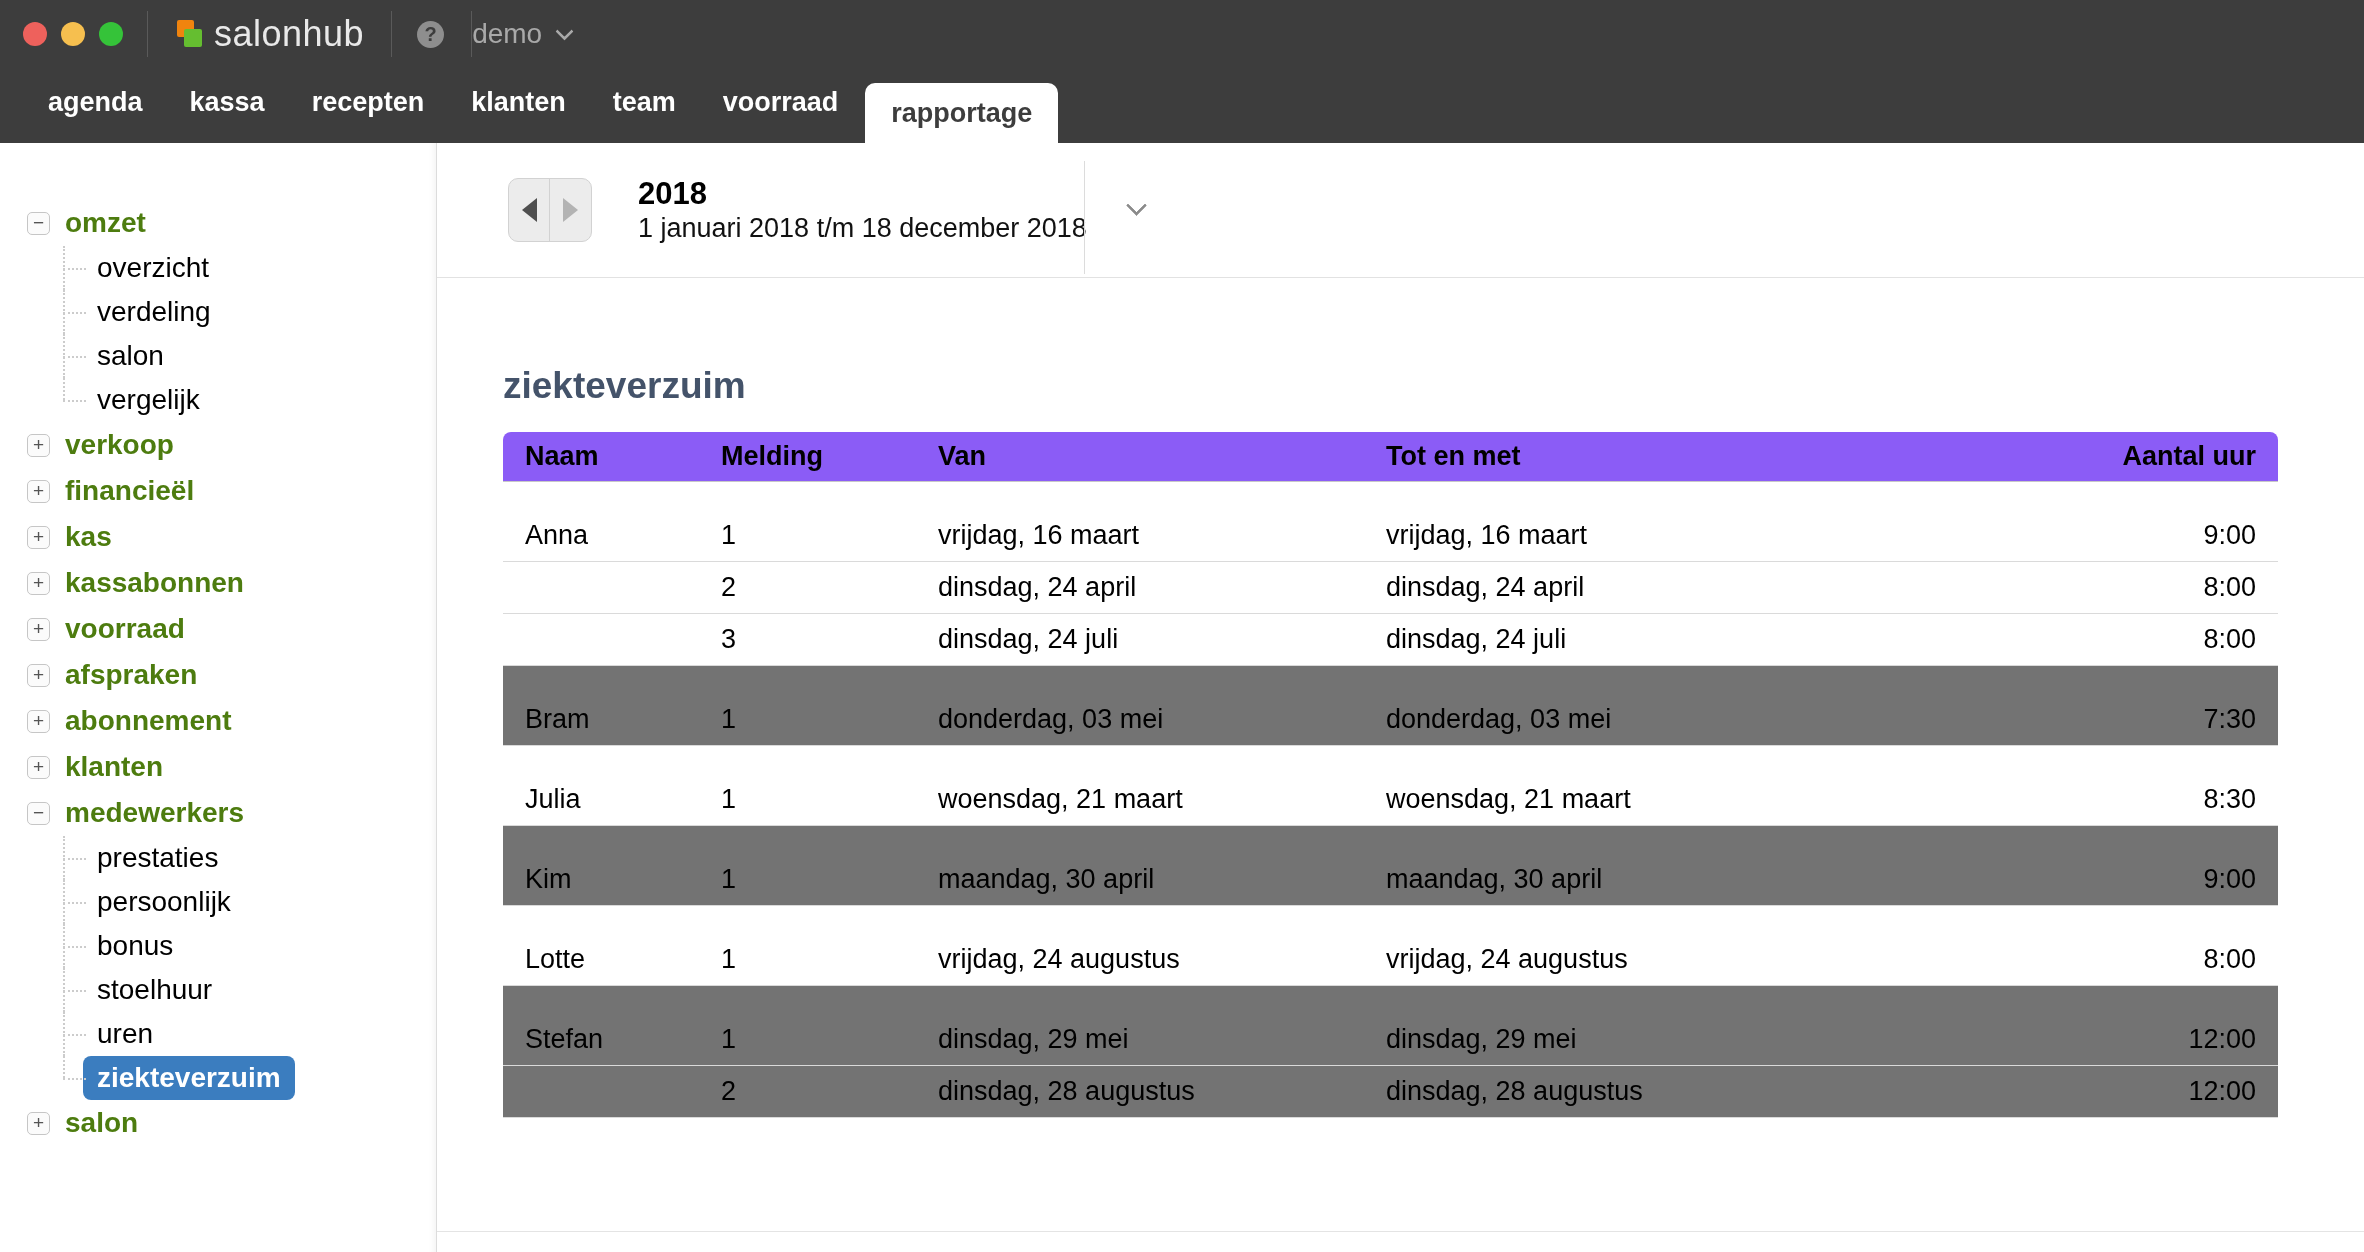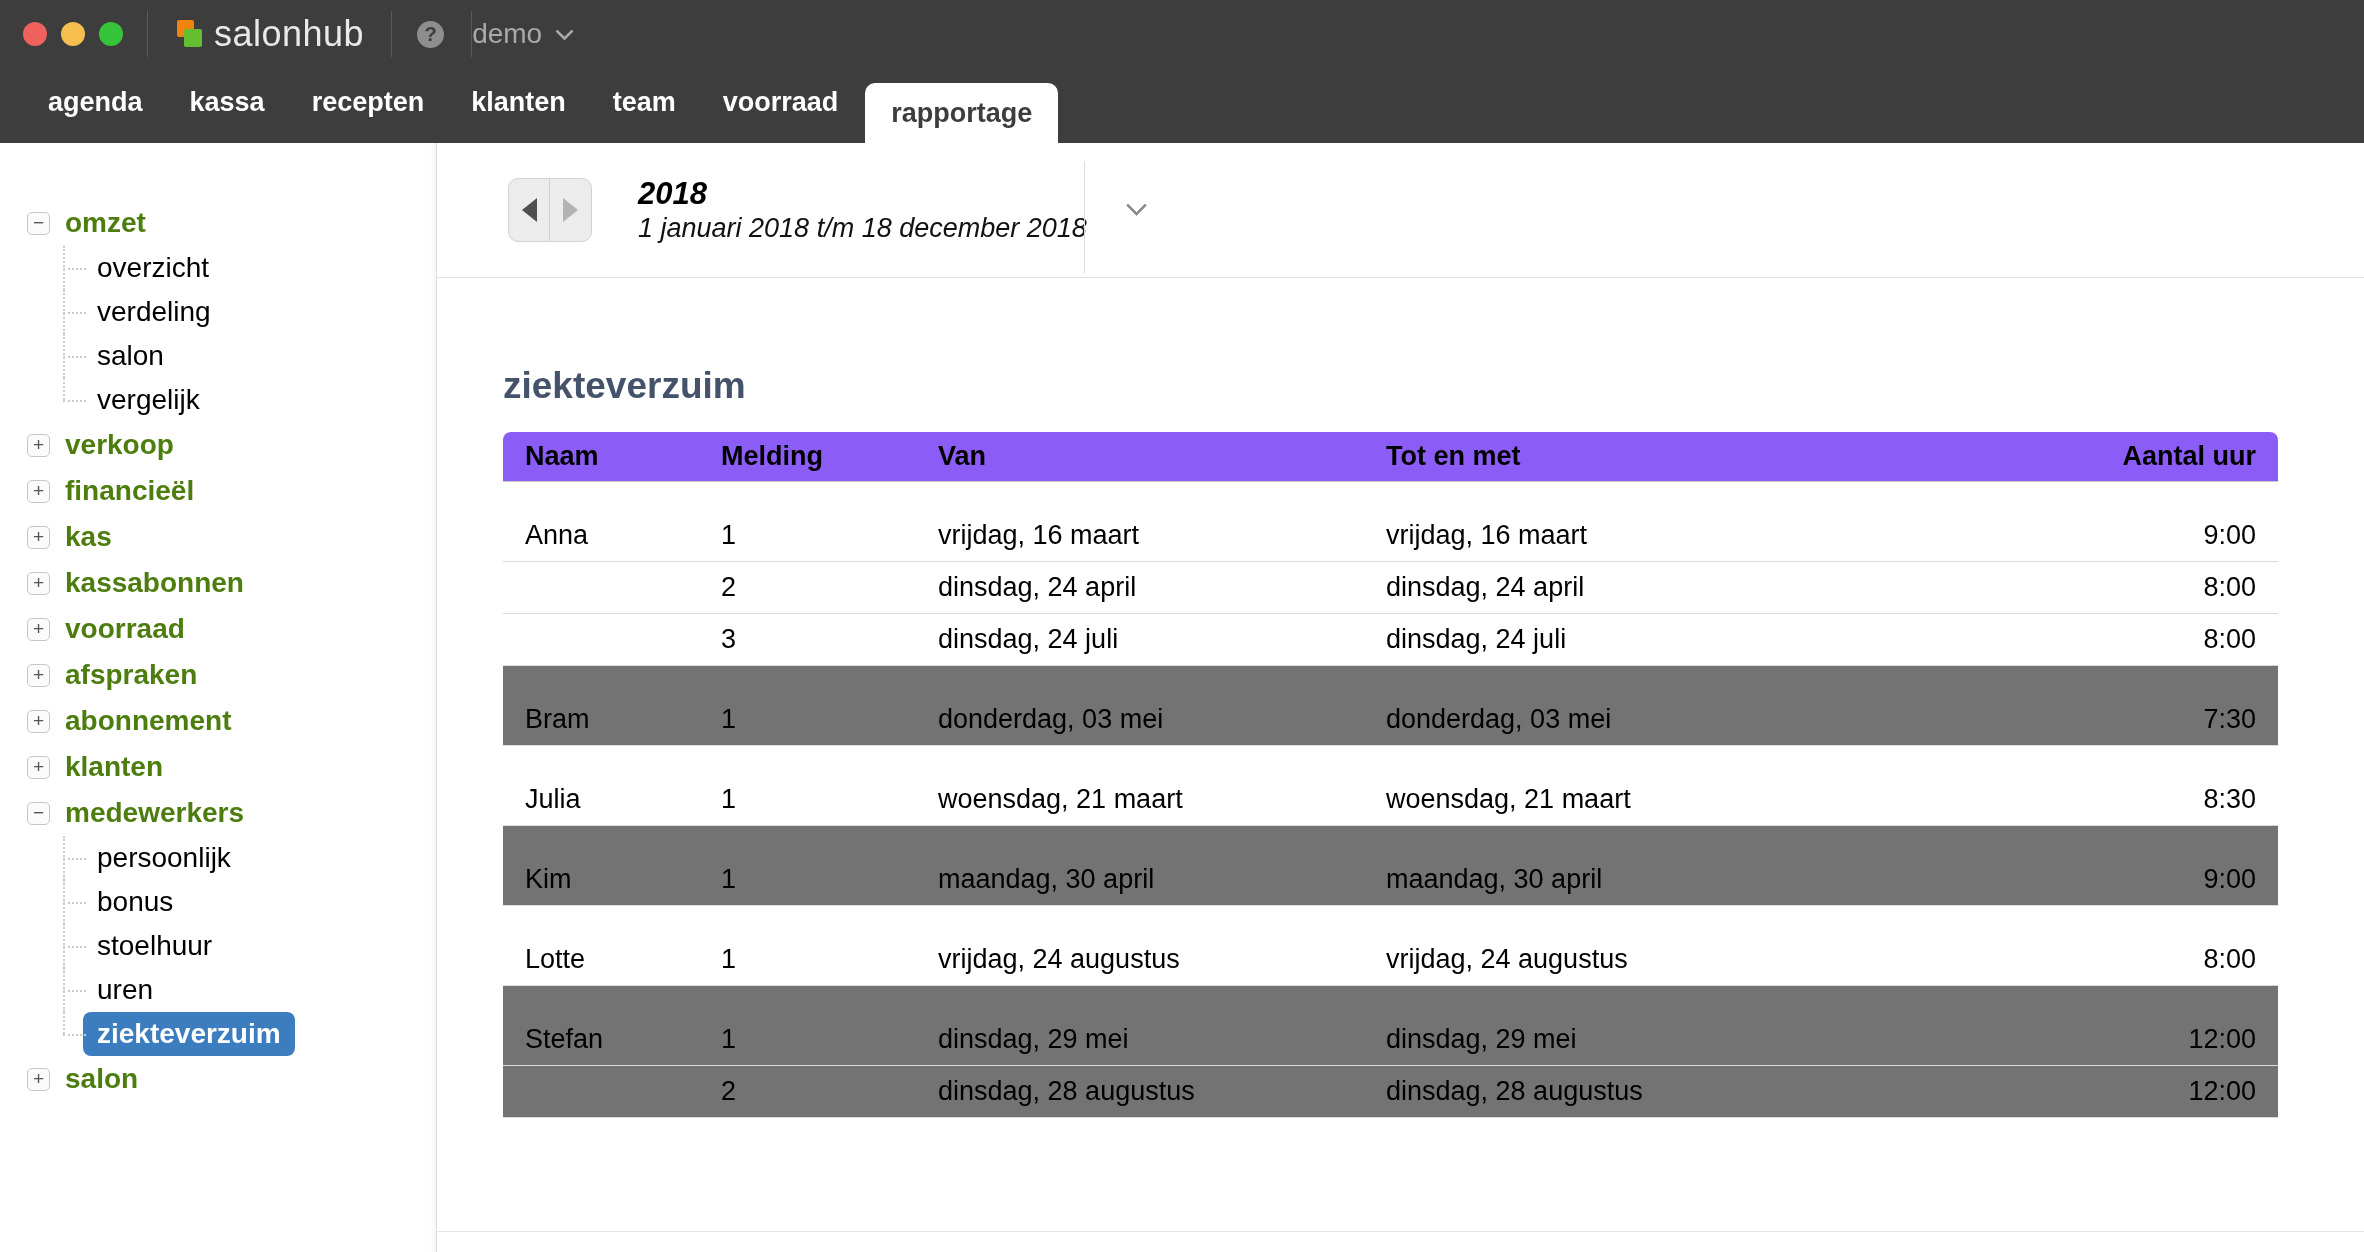--- a/index.html
+++ b/index.html
@@ -56,21 +56,21 @@
   .period-bar { height:135px; display:flex; align-items:center; position:relative;
                 border-bottom:1px solid #e2e2e2; }
   .pager { display:flex; margin-left:71px; width:84px; height:64px; border:1px solid #d2d2d2;
            border-radius:10px; background:#ececec; overflow:hidden; }
   .pager-btn { width:41px; display:flex; align-items:center; justify-content:center; background:transparent; border:none; }
   .pager-btn.prev { border-right:1px solid #d2d2d2; }
   .arrow-left  { width:0; height:0; border-top:12px solid transparent; border-bottom:12px solid transparent;
                  border-right:15px solid #4f4f4f; }
   .arrow-right { width:0; height:0; border-top:12px solid transparent; border-bottom:12px solid transparent;
                  border-left:15px solid #b3b3b3; }
-  .period-text { margin-left:46px;font-style:italic; }
+  .period-text { margin-left:46px; }
   .period-title { font-size:31px; font-weight:bold; line-height:36px; }
   .period-range { font-size:27px; line-height:33px; color:#111; }
   .period-chev { width:15px; height:15px; border-right:3px solid #8b8b8b; border-bottom:3px solid #8b8b8b;
                  transform:rotate(45deg); margin-left:42px; margin-top:-10px; border-radius:1px; }
   .vdiv { position:absolute; left:647px; top:18px; height:113px; width:1px; background:#dcdcdc; }
 
   
   .content { margin-left:66px; width:1775px; }
   .report-title { margin-top:88px; font-size:37px; line-height:40px; font-weight:bold; color:#44536a; }
   .table { margin-top:26px; font-size:27px; }
@@ -175,20 +175,23 @@
         </li>
         <li class="tnode">
           <span class="toggle">+</span>
           <span class="tlabel">klanten</span>
         </li>
         <li class="tnode">
           <span class="toggle">−</span>
           <span class="tlabel">medewerkers</span>
         </li>
         <ul class="children">
+          <li class="cnode">
+            <span class="clabel">prestaties</span>
+          </li>
           <li class="cnode">
             <span class="clabel">persoonlijk</span>
           </li>
           <li class="cnode">
             <span class="clabel">bonus</span>
           </li>
           <li class="cnode">
             <span class="clabel">stoelhuur</span>
           </li>
           <li class="cnode">

